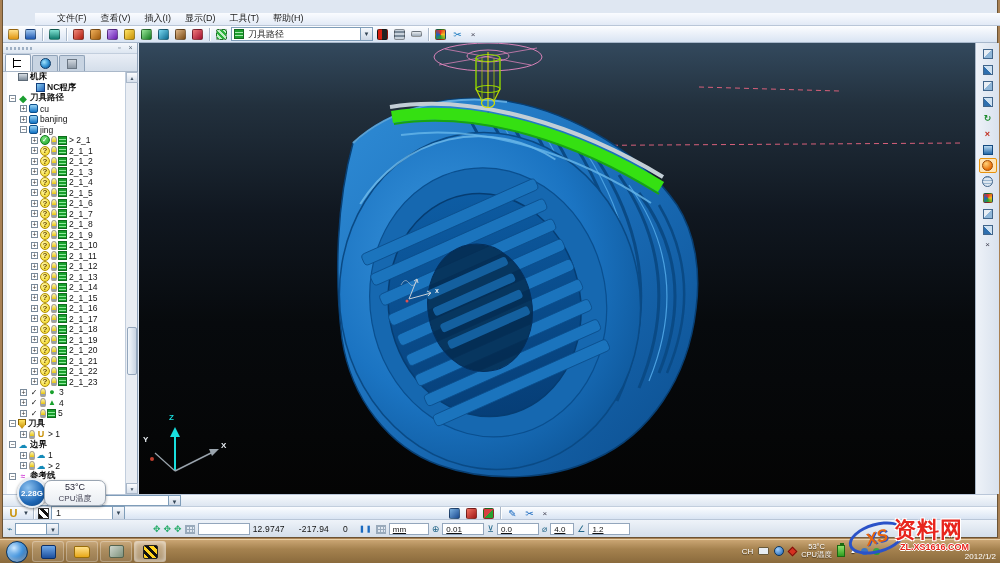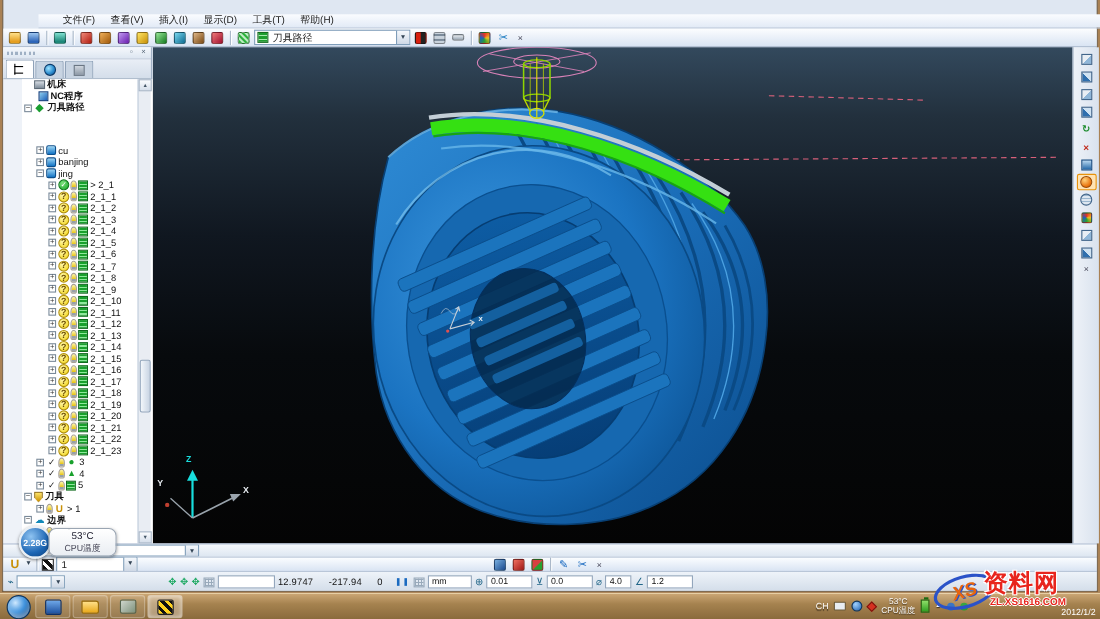--- a/index.html
+++ b/index.html
@@ -59,21 +59,21 @@
     border-radius:2px 2px 0 0; display:flex; align-items:center; justify-content:center; background:#c8d4e2; }
   .tab.active { background:#fff; height:17px; }
   .tab-tree-glyph { width:10px; height:10px;
     background:linear-gradient(#000,#000) 0 0/1px 10px no-repeat,
                linear-gradient(#000,#000) 0 2px/8px 1px no-repeat,
                linear-gradient(#000,#000) 0 8px/8px 1px no-repeat; }
   .tab-globe { width:11px; height:11px; border-radius:50%;
     background:radial-gradient(circle at 35% 35%,#9fe3ff,#2f8fd0 55%,#0c4d8c); border:1px solid #0a3a6a; }
   .tab-cube { width:10px; height:10px; background:linear-gradient(#cfd6de,#8d99a6); border:1px solid #6a7683; }
 
-  .tree { position:absolute; left:17px; top:29px; width:123px; bottom:0; background:#fff; overflow:hidden; }
+  .tree { position:absolute; left:4px; top:29px; width:123px; bottom:0; background:#fff; overflow:hidden; }
   .trow { display:flex; align-items:center; height:10.5px; white-space:nowrap; }
   .texp { width:7px; height:7px; border:1px solid #7a8a9a; background:#fff; font-size:7px;
     line-height:5px; text-align:center; color:#333; margin-right:2px; flex:none; }
   .texp.hidden { visibility:hidden; }
   .ticons { display:flex; align-items:center; gap:1px; margin-right:2px; }
   .tlabel { font-size:8.5px; color:#111; }
   .trow.b0 .tlabel { font-weight:bold; }
   .ti { width:10px; height:10px; display:inline-flex; align-items:center; justify-content:center;
     font-size:8px; flex:none; }
   .ti-machine { width:10px; height:8px; background:linear-gradient(#d7dde4,#7e8c9a); border:1px solid #5d6a77; }
@@ -123,21 +123,21 @@
   .rowB { position:absolute; left:0; top:506px; width:100%; height:13px;
     background:linear-gradient(#fbfdff,#d9e4f3); border-top:1px solid #c2cedd;
     display:flex; align-items:center; padding-left:3px; gap:2px; }
   .tool-u { color:#c89006; font-weight:bold; font-size:11px; line-height:10px; }
   .checker { width:11px; height:11px; background:
     linear-gradient(45deg,#111 25%,#fff 25%,#fff 50%,#111 50%,#111 75%,#fff 75%); border:1px solid #333; }
   .statusbar { position:absolute; left:0; top:519px; width:100%; height:18px;
     background:linear-gradient(#eef3f9,#d4deea); border-top:1px solid #b9c6d8; }
   .sb { position:absolute; top:3px; display:flex; align-items:center; gap:3px; font-size:8px; color:#223; }
   .sfield { height:12px; background:#fff; border:1px solid #93a6bc; display:flex;
-    align-items:flex-start; padding:0 3px; font-size:8px; color:#111; }
+    align-items:center; padding:0 3px; font-size:8px; color:#111;text-decoration:underline; }
   .sico { color:#2a6; font-size:9px; }
   .sico2 { color:#268; font-size:9px; }
   .gridico { width:10px; height:9px; background:
     repeating-linear-gradient(90deg,#9ab 0 1px,transparent 1px 3px),
     repeating-linear-gradient(0deg,#9ab 0 1px,transparent 1px 3px); border:1px solid #9ab; }
   .coords { font-size:8.5px; color:#111; letter-spacing:.2px; display:flex; gap:14px; }
 
   
   .taskbar { position:absolute; left:0; top:539px; width:1000px; height:24px;
     background:linear-gradient(#caa573,#a5824f 40%,#8a6a3c);
@@ -292,37 +292,37 @@
       <div class="tree">
 
           <div class="trow b0" style="padding-left: 2px;">
             <span class="texp hidden"></span>
             <span class="ticons">
               <span class="ti ti-machine"></span>
             </span>
             <span class="tlabel">机床</span>
           </div>
 
-          <div class="trow b0" style="padding-left: 6px;">
+          <div class="trow b0" style="padding-left: 20px;">
             <span class="texp hidden"></span>
             <span class="ticons">
               <span class="ti ti-ncprog"></span>
             </span>
             <span class="tlabel">NC程序</span>
           </div>
 
           <div class="trow b0" style="padding-left: 2px;">
             <span class="texp">−</span>
             <span class="ticons">
               <span class="ti ti-toolpaths">◆</span>
             </span>
             <span class="tlabel">刀具路径</span>
           </div>
 
-          <div class="trow" style="padding-left: 13px; margin-top: 28px;">
+          <div class="trow" style="padding-left: 13px;">
             <span class="texp">+</span>
             <span class="ticons">
               <span class="ti ti-tpgroup"></span>
             </span>
             <span class="tlabel">cu</span>
           </div>
 
           <div class="trow" style="padding-left: 13px;">
             <span class="texp">+</span>
             <span class="ticons">

